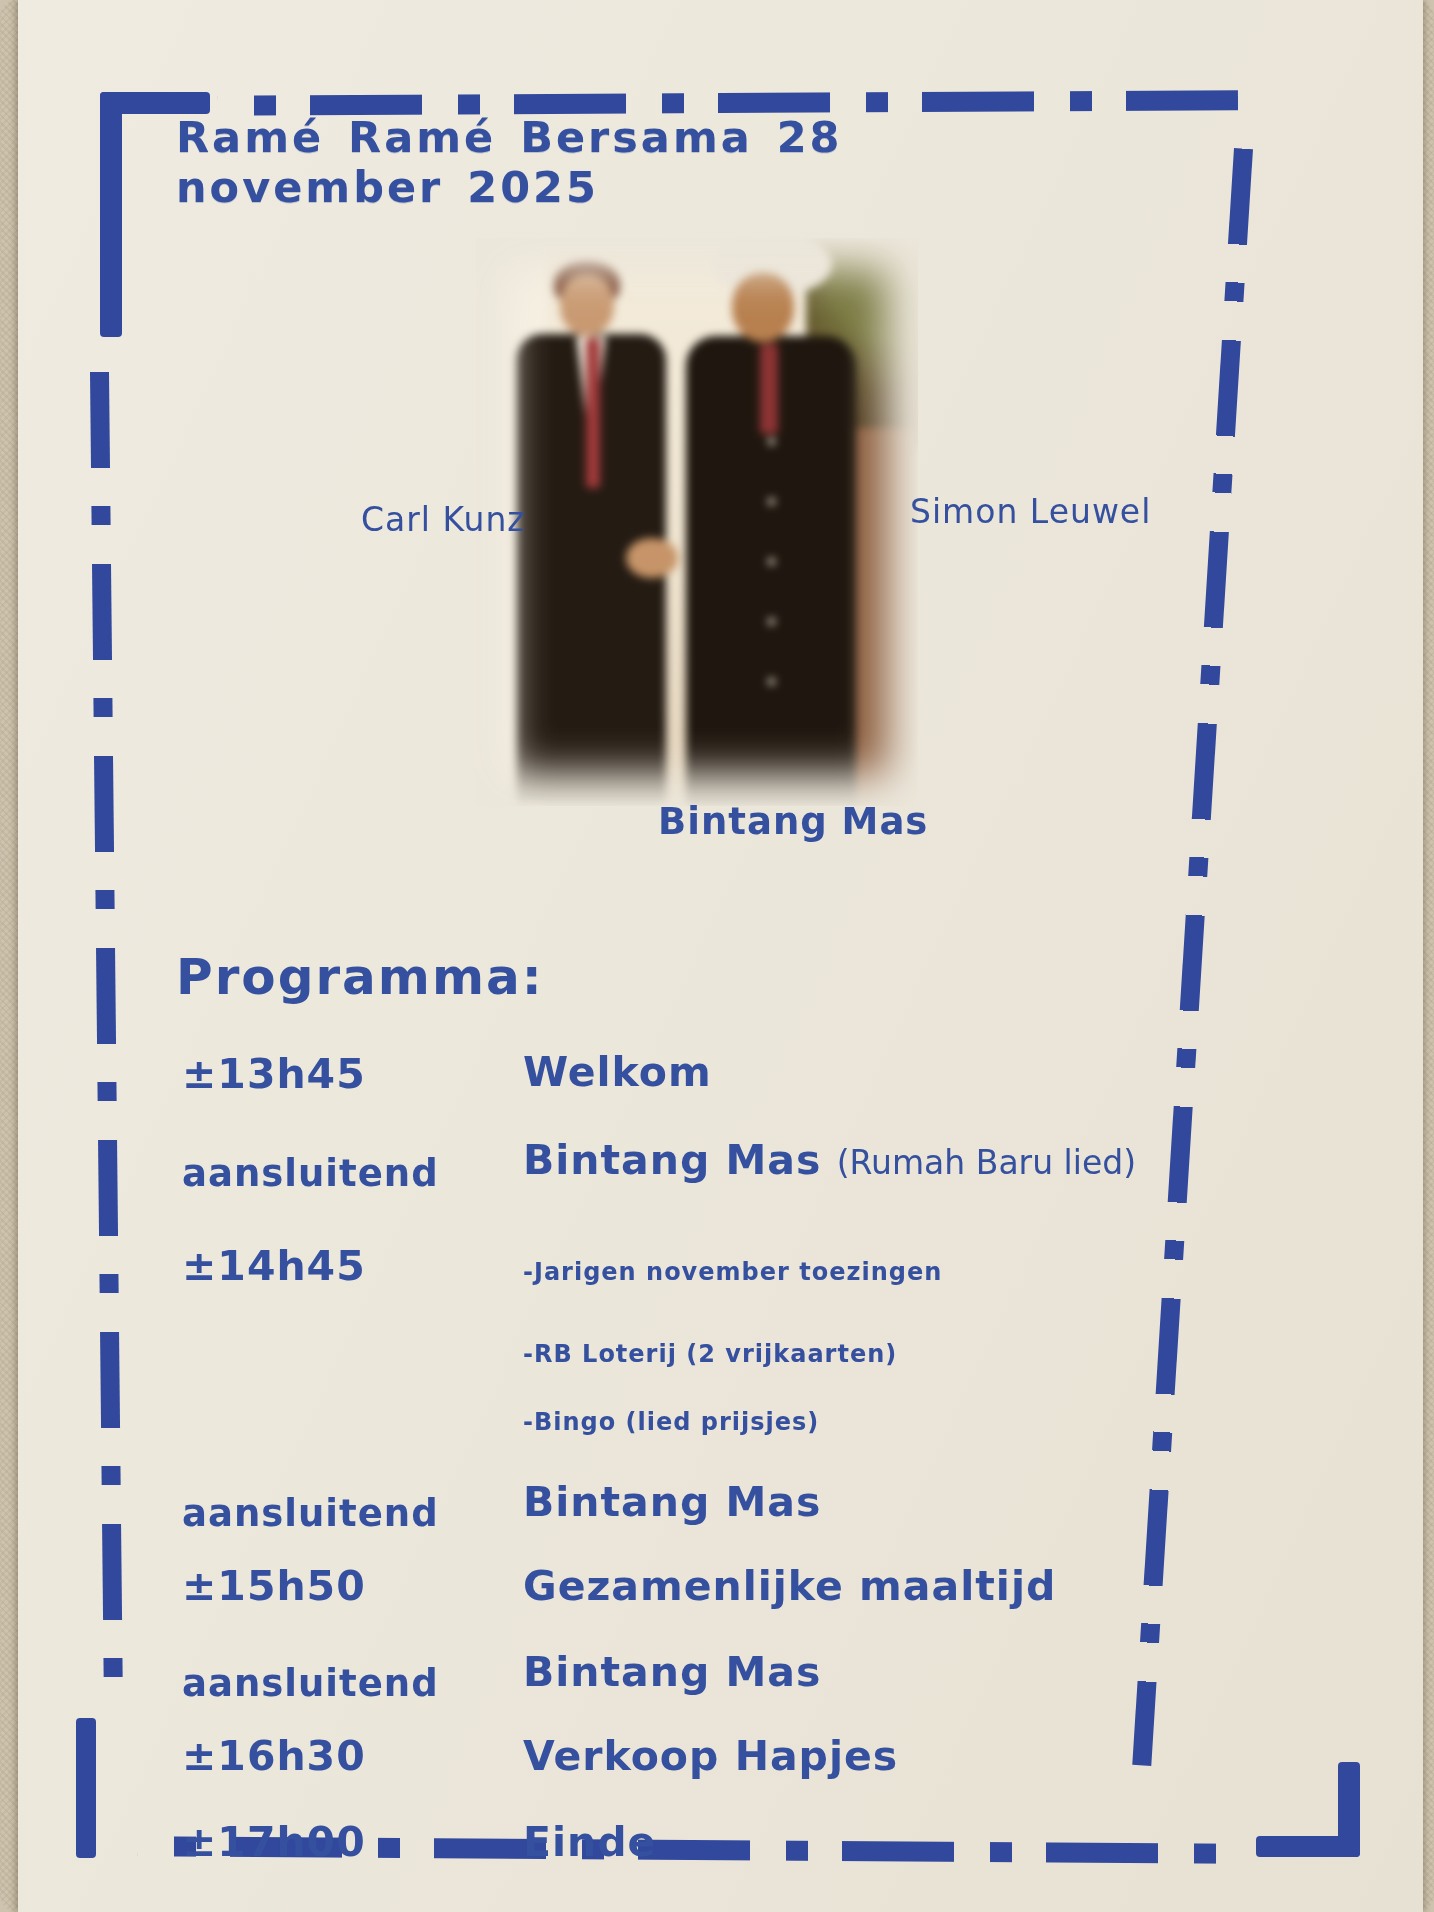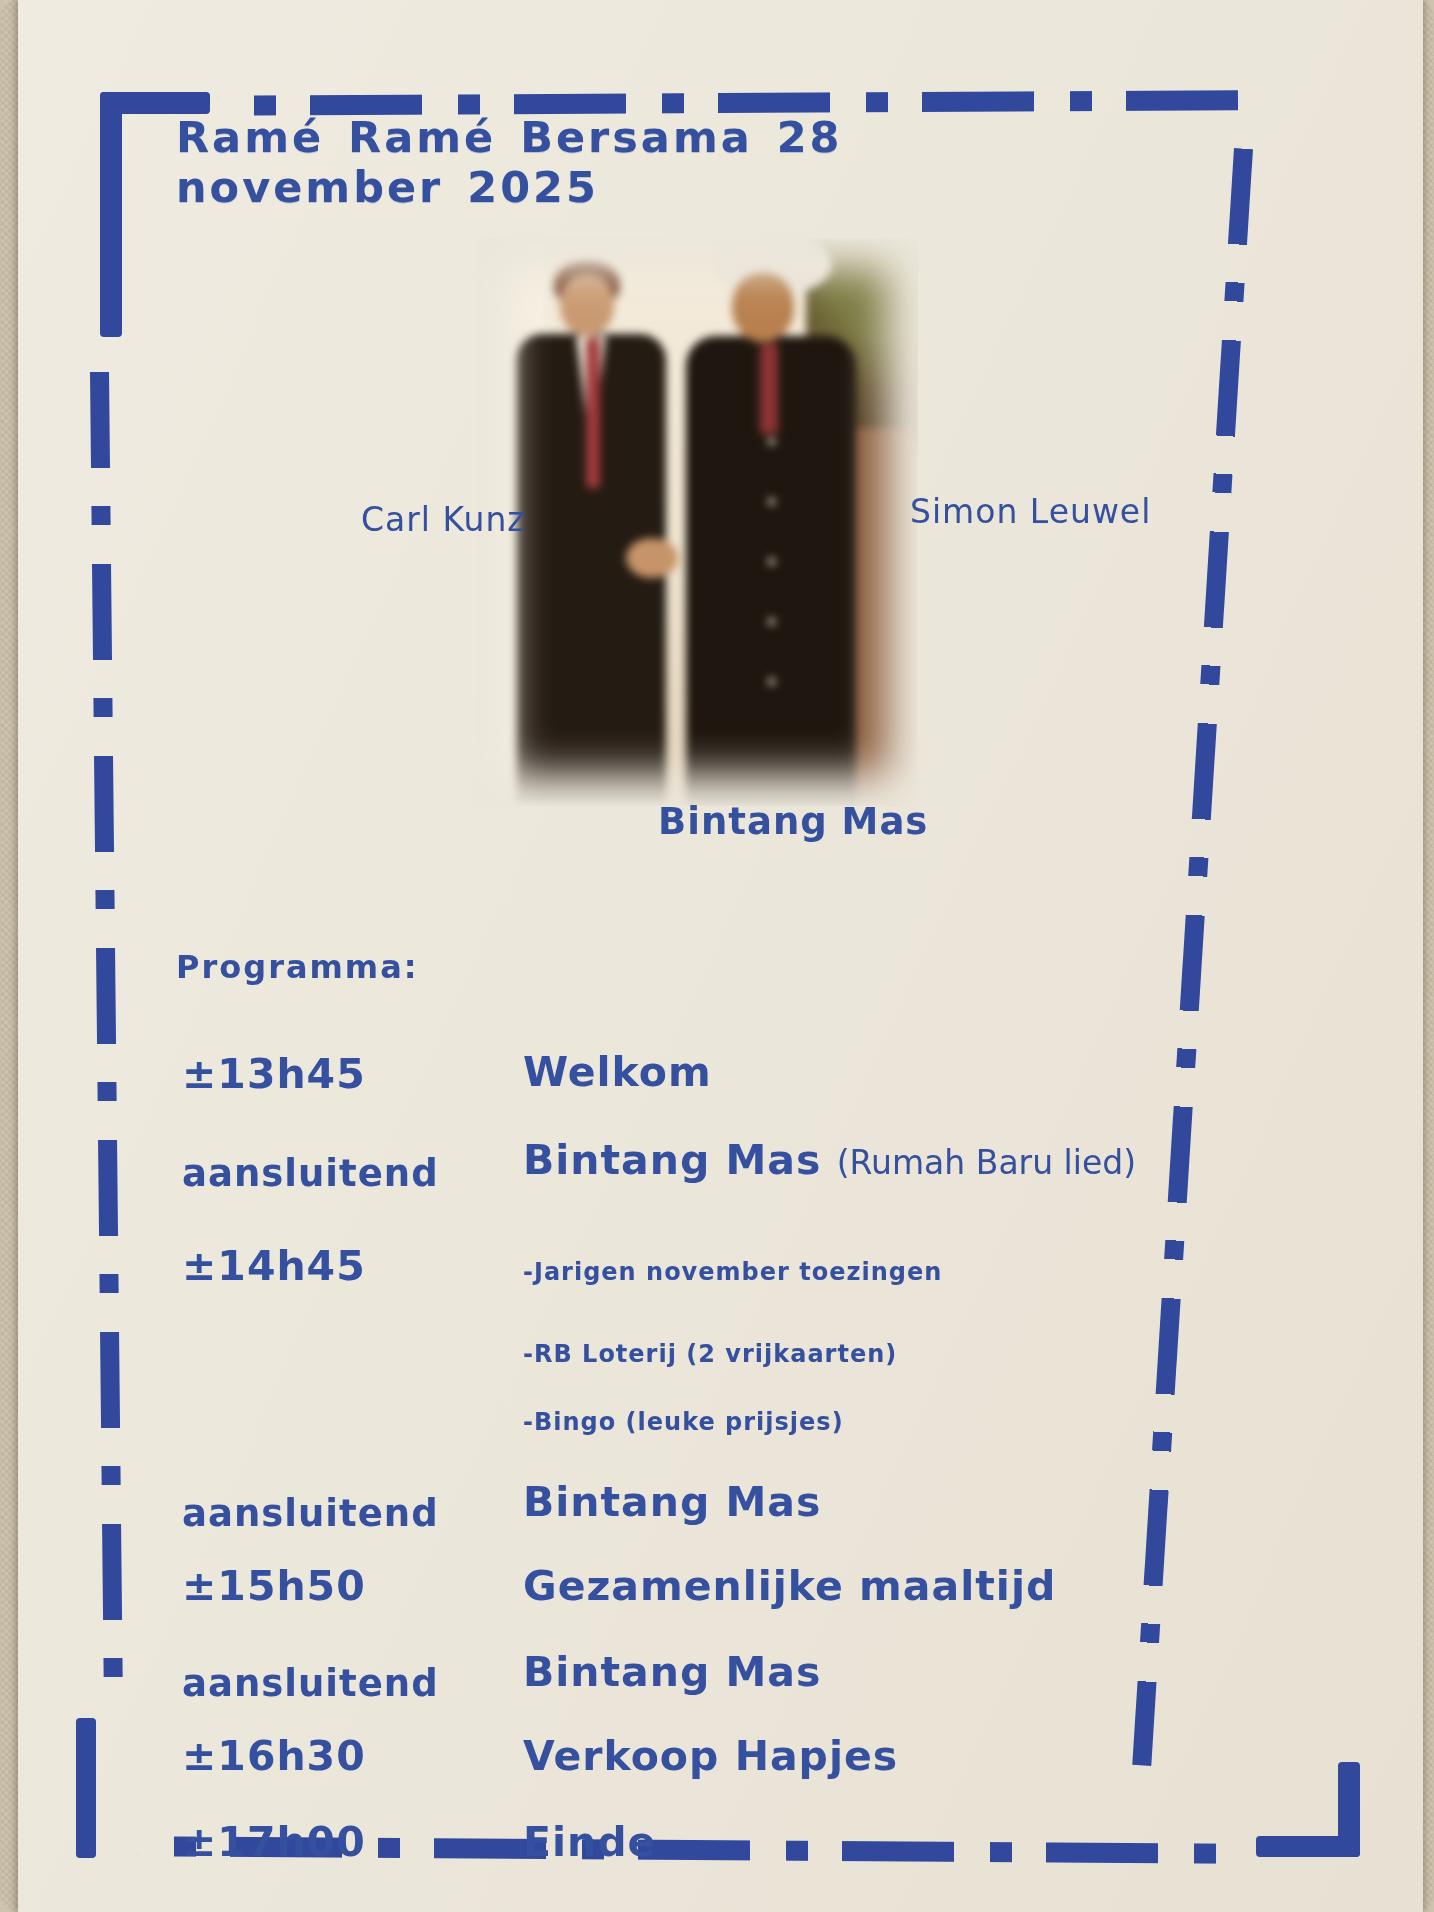--- a/index.html
+++ b/index.html
@@ -38,21 +38,21 @@
       #31489c 134px 153px,rgba(0,0,0,0) 153px 192px);
   }
   
   .title{
     position:absolute;left:158px;top:112px;width:900px;
     font-size:43px;font-weight:bold;letter-spacing:3px;word-spacing:6px;
     text-shadow:0 1px 0 rgba(52,80,159,.25);
   }
   .lbl{position:absolute;font-size:33px;letter-spacing:1px;}
   .caption{position:absolute;left:640px;top:800px;font-size:37px;font-weight:bold;letter-spacing:1px;}
-  .prog-head{position:absolute;left:158px;top:948px;font-size:32px;font-weight:bold;letter-spacing:2px;}
+  .prog-head{position:absolute;left:158px;top:948px;font-size:50px;font-weight:bold;letter-spacing:2px;}
   .t{position:absolute;left:164px;font-weight:bold;white-space:nowrap;}
   .a{position:absolute;left:505px;font-weight:bold;white-space:nowrap;text-align:center;}
   .sz-main{font-size:41px;letter-spacing:1px;}
   .sz-sub{font-size:37px;letter-spacing:1px;}
   .sz-small{font-size:24px;letter-spacing:1px;}
   .note{font-size:33px;font-weight:normal;letter-spacing:0;}
   
   .photo{position:absolute;left:458px;top:238px;width:442px;height:568px;overflow:hidden;}
   .photo-inner{position:absolute;inset:0;filter:blur(4px);
     background:linear-gradient(180deg,#f4ecdc 0%,#efe4d0 55%,#e3d3ba 100%);}
@@ -138,21 +138,21 @@
       <div class="a sz-main ink" style="top:1048px;">Welkom</div>
 
       <div class="t sz-sub ink" style="top:1152px;">aansluitend</div>
       <div class="a sz-main ink" style="top:1136px;"><span>Bintang Mas</span> <span class="note">(Rumah Baru lied)</span></div>
 
       <div class="t sz-main ink" style="top:1242px;">±14h45</div>
       <div class="a sz-small ink" style="top:1258px;">-Jarigen november toezingen</div>
 
       <div class="a sz-small ink" style="top:1340px;">-RB Loterij (2 vrijkaarten)</div>
 
-      <div class="a sz-small ink" style="top:1408px;">-Bingo (leuke prijsjes)</div>
+      <div class="a sz-small ink" style="top:1408px;">-Bingo (lied prijsjes)</div>
 
       <div class="t sz-sub ink" style="top:1492px;">aansluitend</div>
       <div class="a sz-main ink" style="top:1478px;">Bintang Mas</div>
 
       <div class="t sz-main ink" style="top:1562px;">±15h50</div>
       <div class="a sz-main ink" style="top:1562px;">Gezamenlijke maaltijd</div>
 
       <div class="t sz-sub ink" style="top:1662px;">aansluitend</div>
       <div class="a sz-main ink" style="top:1648px;">Bintang Mas</div>
 

